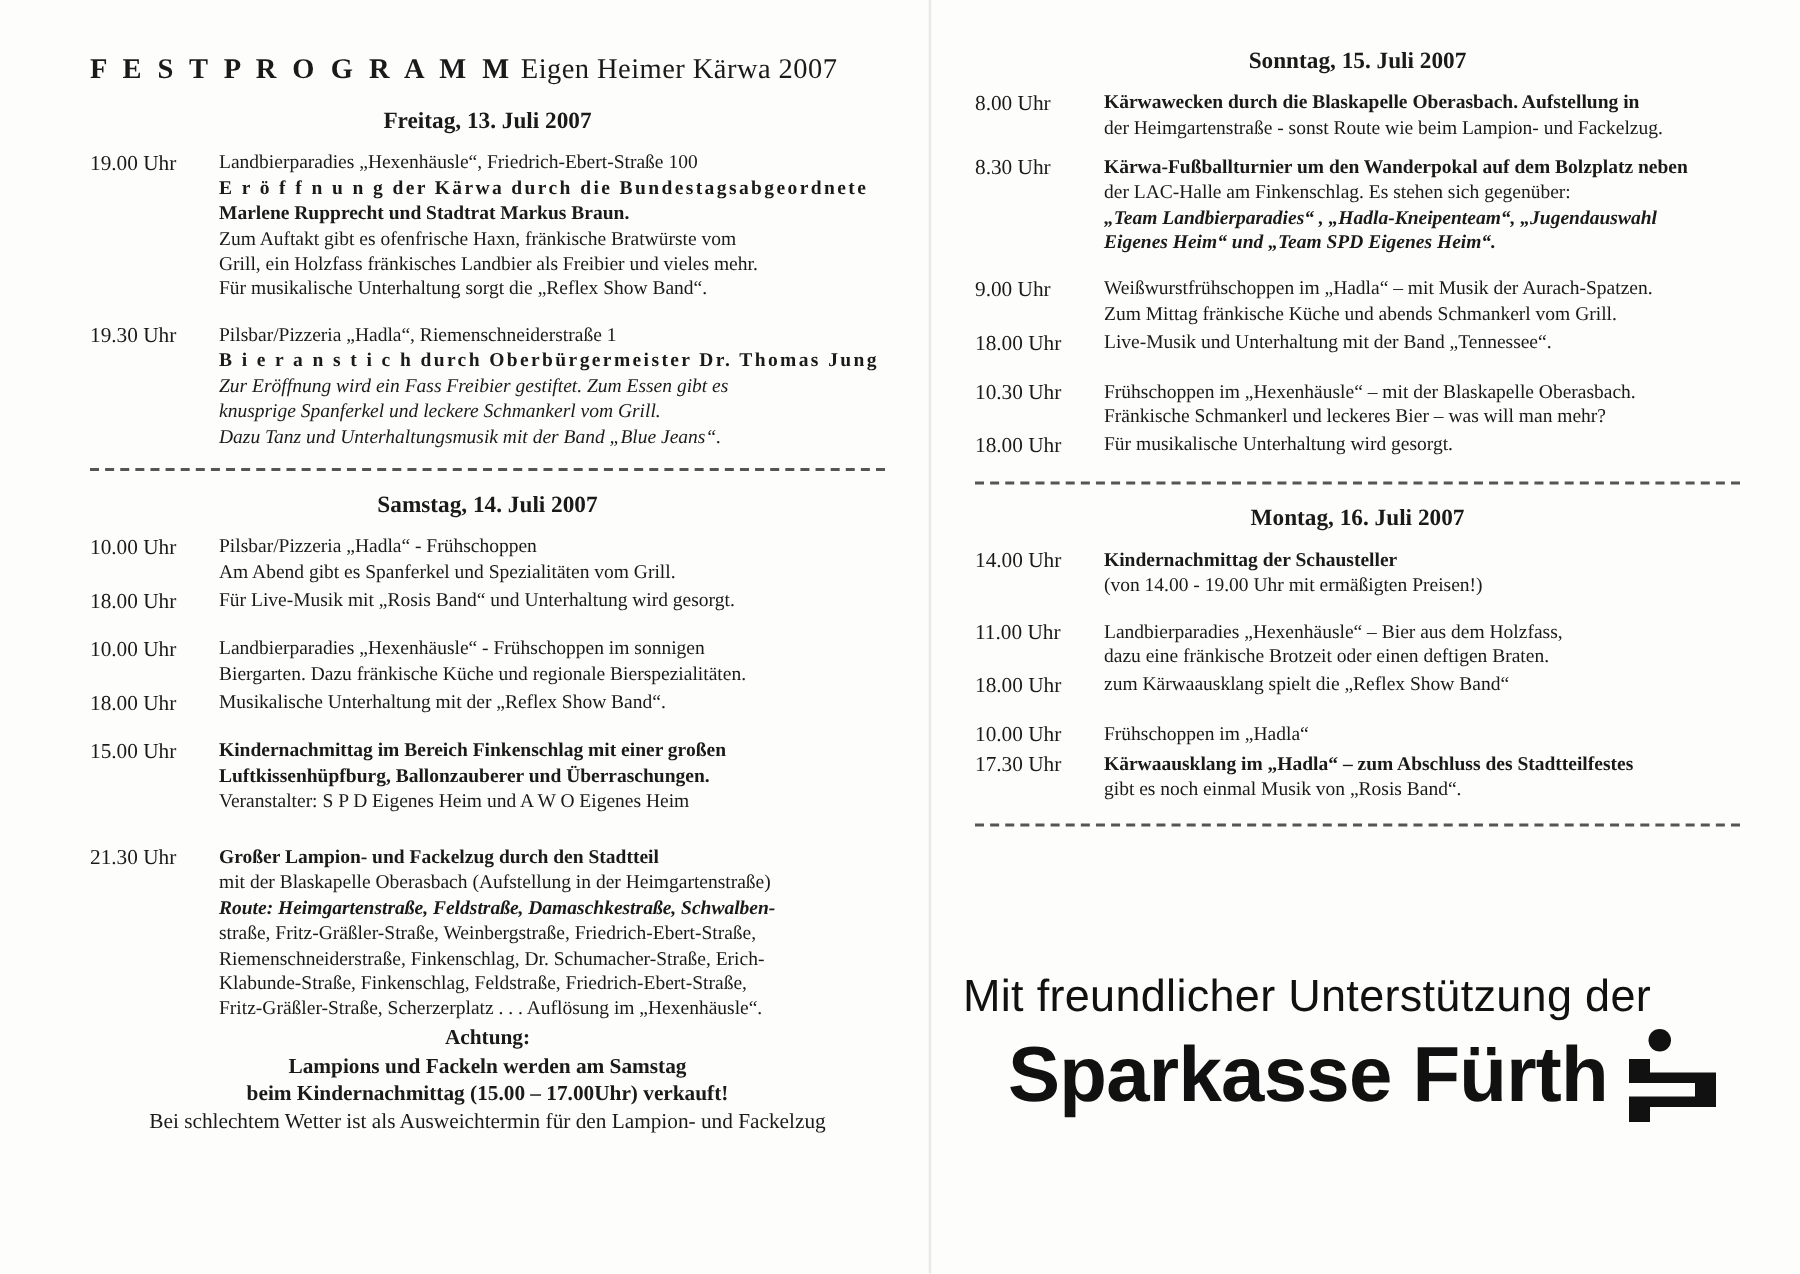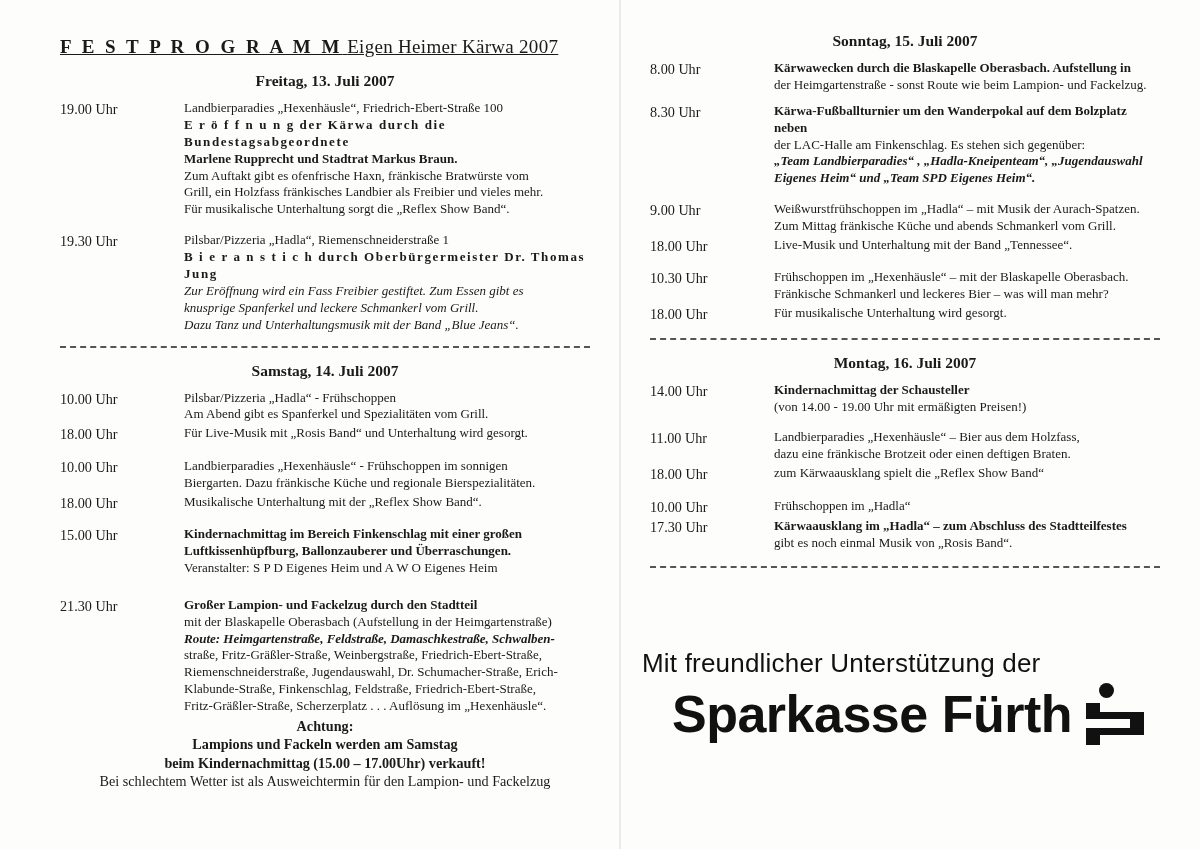--- a/index.html
+++ b/index.html
@@ -43,21 +43,20 @@
     top: 0;
     width: 2px;
     height: 849px;
     background: linear-gradient(to right, rgba(0,0,0,0.05), rgba(0,0,0,0.10), rgba(0,0,0,0.03));
   }
   .main-title {
     font-size: 19px;
     margin: 8px 0 0 0;
     letter-spacing: 0;
     white-space: nowrap;
-    text-decoration: underline;
   }
   .main-title .spaced {
     font-weight: bold;
     letter-spacing: 3px;
   }
   .main-title .rest {
     font-weight: normal;
     letter-spacing: 0.3px;
   }
   .day-head {
@@ -66,21 +65,20 @@
     font-size: 15.5px;
     margin: 14px 0 10px 0;
   }
   .day-head.right {
     margin-top: 4px;
   }
   .entry {
     display: flex;
     margin-bottom: 2px;
     line-height: 1.30;
-    gap: 38px;
   }
   .time {
     width: 86px;
     flex: 0 0 86px;
     font-size: 14.2px;
     white-space: nowrap;
   }
   .body {
     flex: 1;
     font-size: 13px;
@@ -109,21 +107,21 @@
     line-height: 1.30;
   }
   .sponsor {
     position: absolute;
     left: 640px;
     top: 648px;
     width: 540px;
   }
   .sponsor-line {
     font-family: "Liberation Sans", sans-serif;
-    font-size: 26px;
+    font-size: 30px;
     color: #111;
     margin: 0 0 4px 2px;
     letter-spacing: 0.2px;
   }
   .sponsor-brand-row {
     display: flex;
     align-items: center;
   }
   .sponsor-brand {
     font-family: "Liberation Sans", sans-serif;
@@ -273,21 +271,21 @@
 
     <div class="gap-l"></div>
 
     <div class="entry">
       <div class="time">21.30 Uhr</div>
       <div class="body">
         <span class="ln b">Großer Lampion- und Fackelzug durch den Stadtteil</span>
         <span class="ln">mit der Blaskapelle Oberasbach (Aufstellung in der Heimgartenstraße)</span>
         <span class="ln bi">Route: Heimgartenstraße, Feldstraße, Damaschkestraße, Schwalben-</span>
         <span class="ln">straße, Fritz-Gräßler-Straße, Weinbergstraße, Friedrich-Ebert-Straße,</span>
-        <span class="ln">Riemenschneiderstraße, Jugendauswahl, Dr. Schumacher-Straße, Erich-</span>
+        <span class="ln">Riemenschneiderstraße, Finkenschlag, Dr. Schumacher-Straße, Erich-</span>
         <span class="ln">Klabunde-Straße, Finkenschlag, Feldstraße, Friedrich-Ebert-Straße,</span>
         <span class="ln">Fritz-Gräßler-Straße, Scherzerplatz . . . Auflösung im „Hexenhäusle“.</span>
       </div>
     </div>
 
     <div class="centered">
       <div class="b">Achtung:</div>
       <div class="b">Lampions und Fackeln werden am Samstag</div>
       <div class="b">beim Kindernachmittag (15.00 – 17.00Uhr) verkauft!</div>
       <div>Bei schlechtem Wetter ist als Ausweichtermin für den Lampion- und Fackelzug</div>

